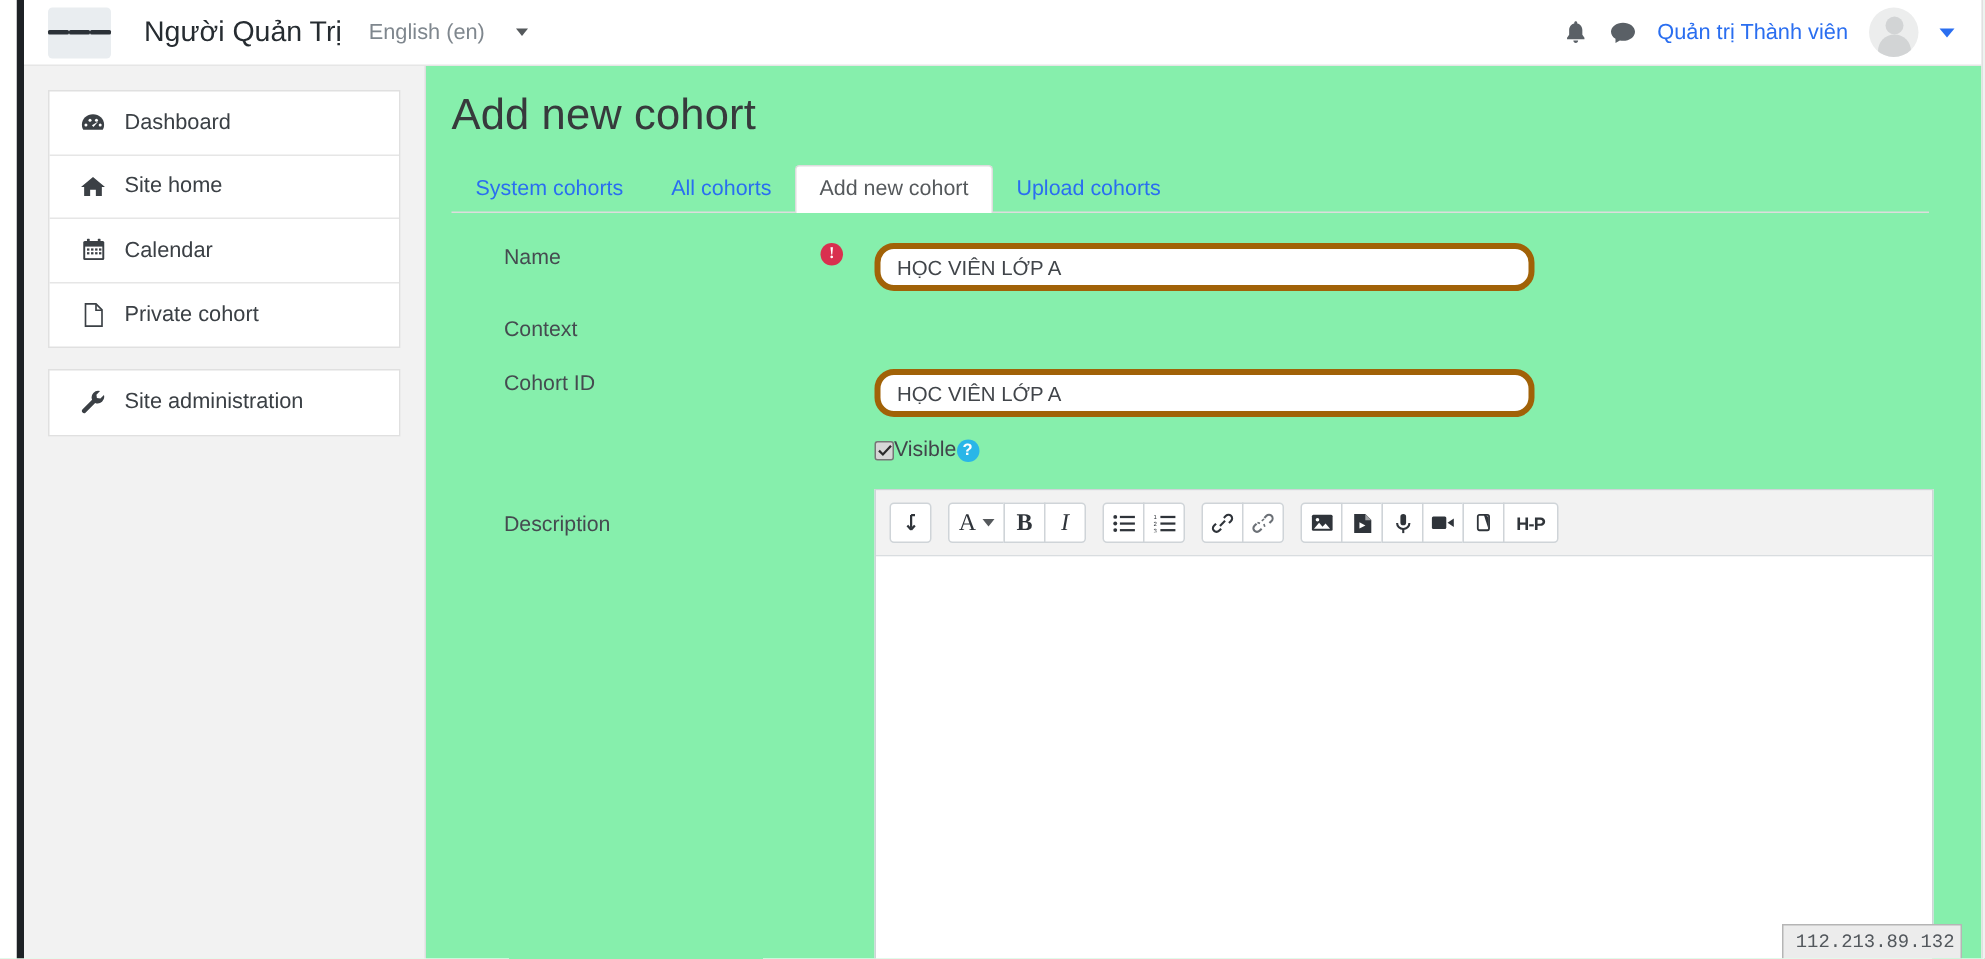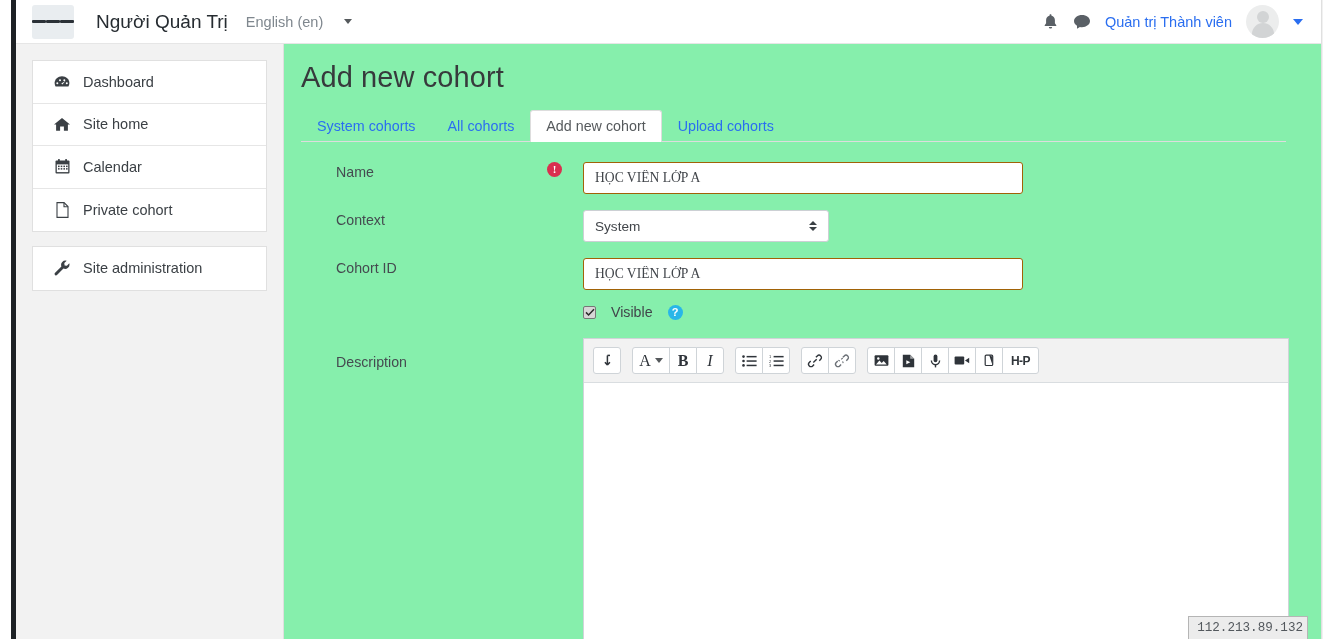--- a/index.html
+++ b/index.html
@@ -142,23 +142,23 @@
   }
   .req-flag { width: 36px; display: flex; justify-content: flex-start; }
   .req-icon {
     width: 15px; height: 15px; border-radius: 50%;
     background: #d9304f; color: #fff; font-size: 11px; font-weight: bold;
     display: flex; align-items: center; justify-content: center;
     line-height: 1; font-family: "Liberation Serif", serif;
   }
   .text-input {
     width: 440px; height: 32px;
-    border: 1px solid #a16207; border-radius: 3px;
+    border: 4px solid #a16207; border-radius: 13px;
     padding: 0 11px; font-size: 13.6px; color: #41454a;
-    font-family: Liberation Serif, serif; background: #fff;
+    font-family: Liberation Sans, sans-serif; background: #fff;
     outline: none;
   }
   .select-input {
     width: 246px; height: 32px;
     border: 1px solid #ccd0d4; border-radius: 3px;
     padding: 0 11px; font-size: 13.6px; color: #41454a;
     background: #fff; display: flex; align-items: center;
     position: relative; cursor: pointer;
   }
   .select-arrows {
@@ -167,21 +167,21 @@
   }
   .select-arrows .up {
     width: 0; height: 0; border-left: 4px solid transparent;
     border-right: 4px solid transparent; border-bottom: 4.5px solid #3b4045;
   }
   .select-arrows .dn {
     width: 0; height: 0; border-left: 4px solid transparent;
     border-right: 4px solid transparent; border-top: 4.5px solid #3b4045;
   }
   .checkbox-row {
-    display: flex; align-items: center; gap: 15px;
+    display: flex; align-items: center; gap: 0;
     margin: 14px 0 0 282px;
   }
   .cbox {
     width: 13px; height: 13px; border: 1px solid #767676;
     background: #d6d6d6; border-radius: 2px;
     display: flex; align-items: center; justify-content: center;
     cursor: pointer;
   }
   .cbox svg { display: block; }
   .cbox-label { font-size: 14.2px; color: #41454a; }
@@ -389,27 +389,20 @@
           <div class="form-label">Name</div>
           <div class="req-flag">
             <span class="req-icon">!</span>
           </div>
           <input class="text-input" type="text" value="HỌC VIÊN LỚP A" style="">
         </div>
 
         <div class="form-row" style="margin-bottom:16px;">
           <div class="form-label">Context</div>
           <div class="req-flag"></div>
-          <div class="select-input">
-            <span>System</span>
-            <span class="select-arrows">
-              <span class="up"></span>
-              <span class="dn"></span>
-            </span>
-          </div>
         </div>
 
         <div class="form-row">
           <div class="form-label">Cohort ID</div>
           <div class="req-flag"></div>
           <input class="text-input" type="text" value="HỌC VIÊN LỚP A" style="">
         </div>
 
         <div class="checkbox-row">
           <span class="cbox">

